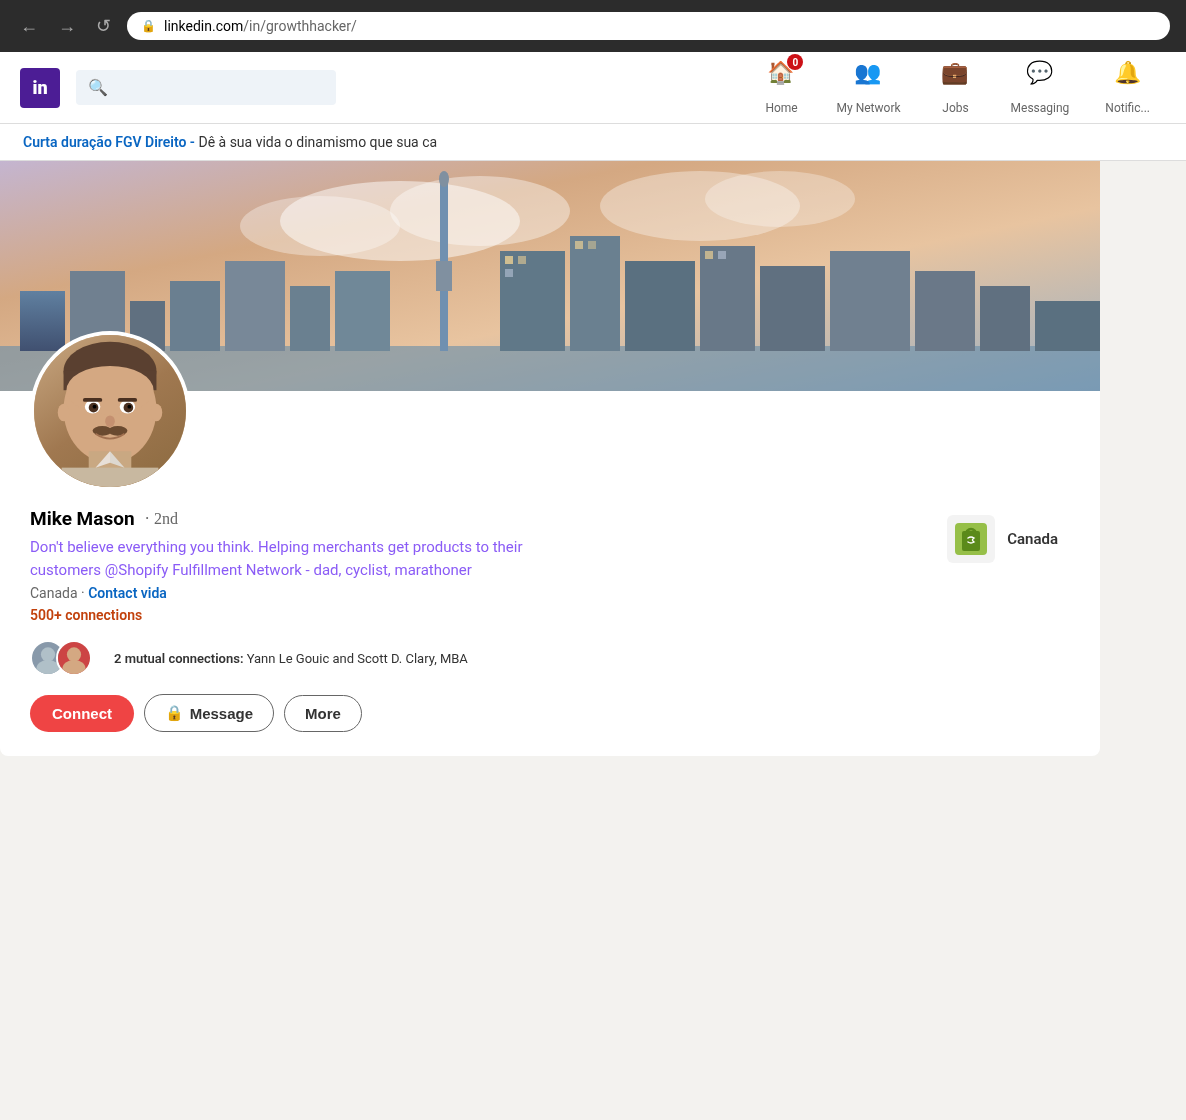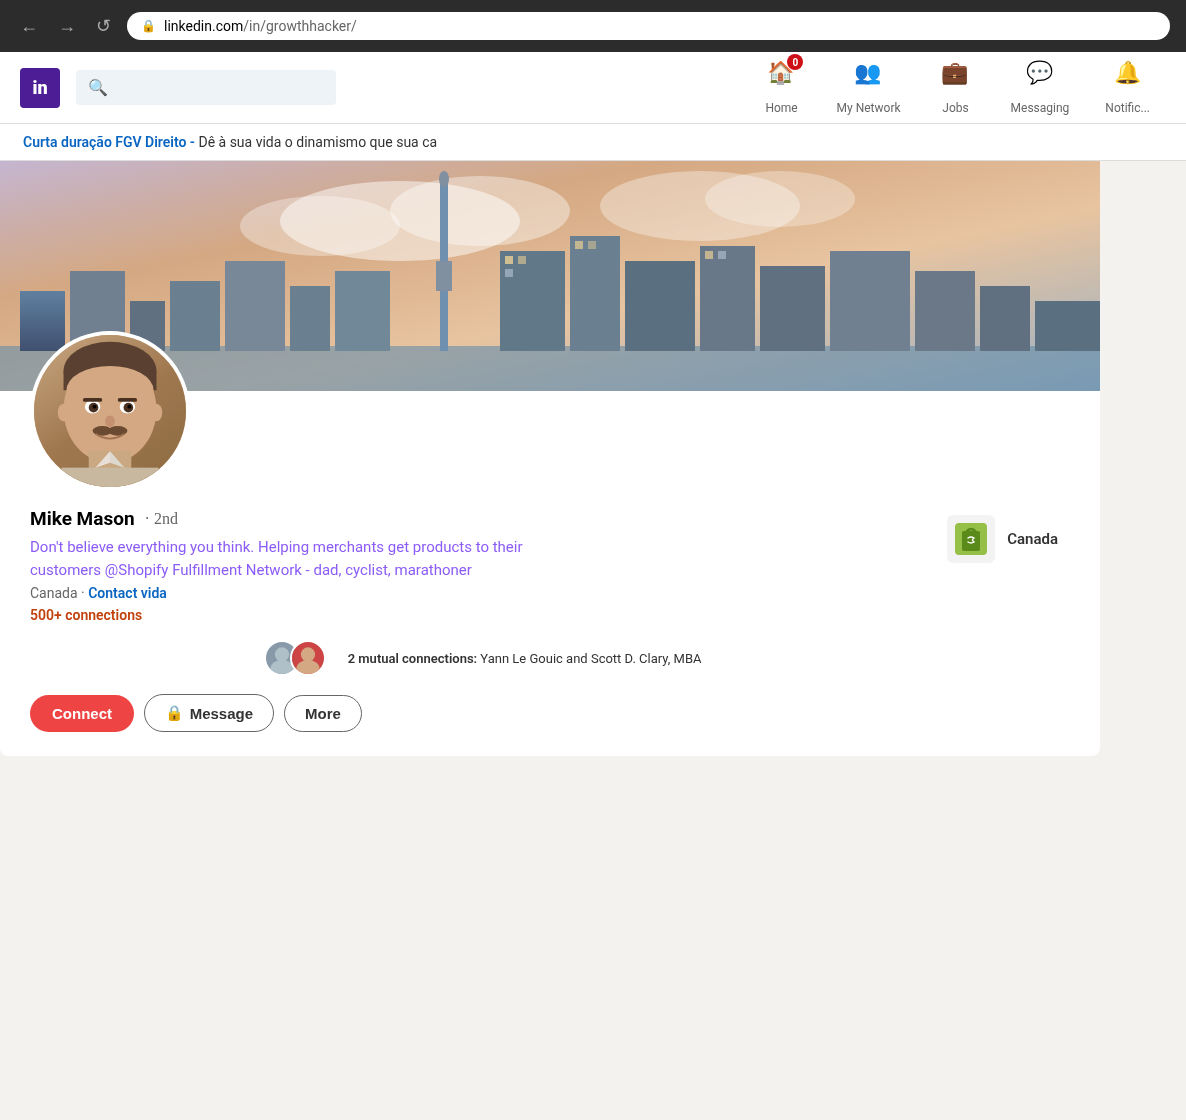--- a/index.html
+++ b/index.html
@@ -211,21 +211,20 @@
       font-size: 14px;
       font-weight: 600;
       color: #c2410c;
       margin-bottom: 17px;
     }
     .mutual-connections {
       display: flex;
       align-items: center;
       gap: 22px;
       margin-bottom: 18px;
-      justify-content: center;
     }
     .mutual-avatars {
       display: flex;
       align-items: center;
     }
     .mutual-avatar {
       width: 36px;
       height: 36px;
       border-radius: 50%;
       border: 2px solid #fff;

